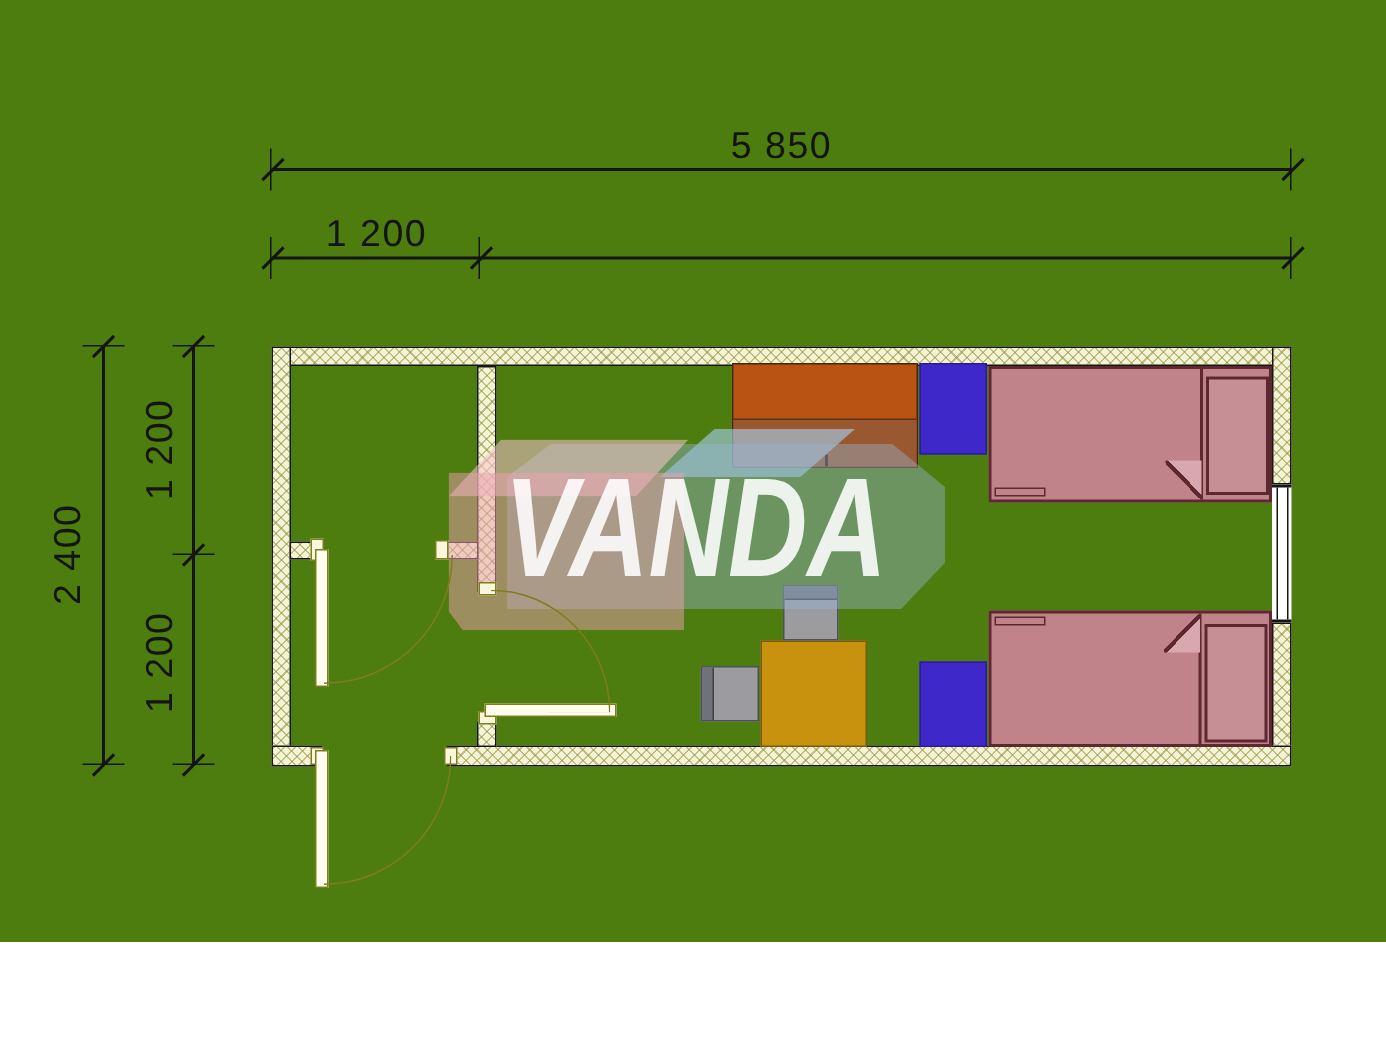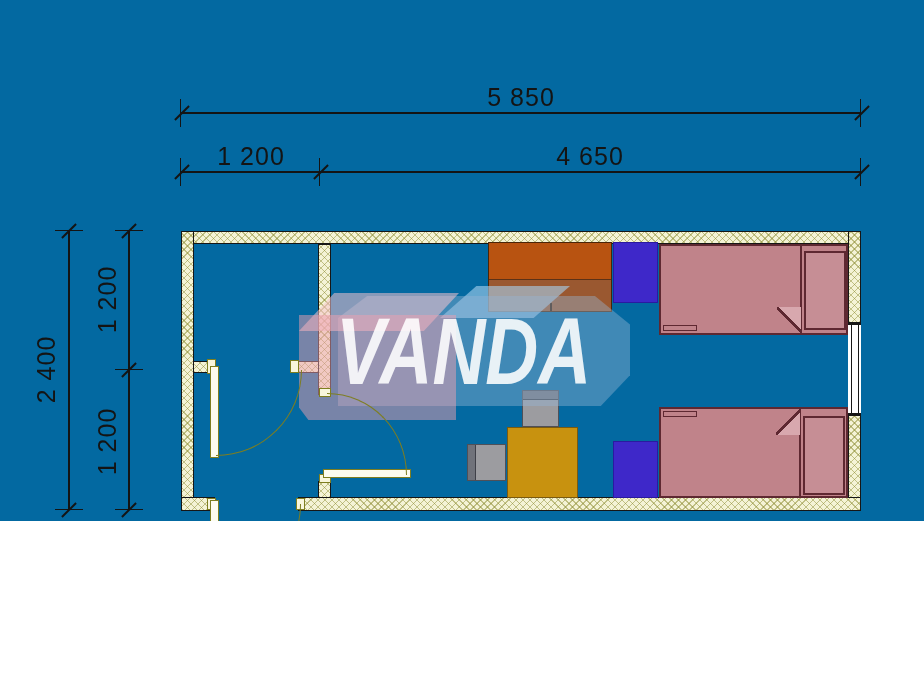--- a/index.html
+++ b/index.html
@@ -1,16 +1,16 @@
 <!DOCTYPE html>
 <html style="--dim: #141414; --outline: #161616; --wall_fill: #F4F3D6; --wall_hatch: rgba(140,140,50,0.5); --door: #7E7E20; --wardrobe_top: #B85311; --wardrobe_bottom: #9A5830; --nightstand: #3E28C9; --bed_fill: #C0838A; --bed_outline: #5E2831; --desk: #C8920F; --chair: #9C9CA0; --chair_dark: #70727A; --wm_pink: rgba(238,160,175,0.50); --wm_pink_top: rgba(246,195,205,0.55); --wm_blue: rgba(150,180,212,0.42); --wm_blue_top: rgba(168,210,240,0.60); --wm_text: rgba(255,255,255,0.88);"><head>
 <meta charset="utf-8">
 <style>
   html,body{margin:0;padding:0;background:#fff;}
-  .stage{position:relative;width:924px;height:521px;background:#0369a1;overflow:hidden;
+  .stage{position:relative;width:924px;height:628px;background:#4d7c0f;overflow:hidden;
          font-family:"Liberation Sans",sans-serif;}
   .abs{position:absolute;box-sizing:border-box;}
 
   
   .dimline-h{height:0;border-top:2px solid var(--dim,#141414);}
   .dimline-v{width:0;border-left:2px solid var(--dim,#141414);}
   .tick{width:20px;height:0;border-top:2.4px solid var(--dim,#141414);transform:rotate(-45deg);}
   .ext-v{width:0;height:28px;border-left:1.6px solid var(--dim,#141414);}
   .ext-h{height:0;width:28px;border-top:1.6px solid var(--dim,#141414);}
   .dimtext{color:var(--dim,#141414);font-size:25px;letter-spacing:1px;text-align:center;line-height:1;}
@@ -73,21 +73,20 @@
   <div class="abs layer5 dimtext" style="left:441px;top:85px;width:160px;">5 850</div>
 
   <div class="abs layer5 dimline-h" style="left:181px;top:171px;width:680px;"></div>
   <div class="abs layer5 ext-v" style="left:180px;top:158px;"></div>
   <div class="abs layer5 ext-v" style="left:319px;top:158px;"></div>
   <div class="abs layer5 ext-v" style="left:860px;top:158px;"></div>
   <div class="abs layer5 tick" style="left:172px;top:171px;"></div>
   <div class="abs layer5 tick" style="left:311px;top:171px;"></div>
   <div class="abs layer5 tick" style="left:852px;top:171px;"></div>
   <div class="abs layer5 dimtext" style="left:181px;top:144px;width:140px;">1 200</div>
-  <div class="abs layer5 dimtext" style="left:480px;top:144px;width:220px;">4 650</div>
 
   <div class="abs layer5 dimline-v" style="left:68px;top:231px;height:279px;"></div>
   <div class="abs layer5 ext-h" style="left:55px;top:230px;"></div>
   <div class="abs layer5 ext-h" style="left:55px;top:509px;"></div>
   <div class="abs layer5 tick" style="left:59px;top:230px;"></div>
   <div class="abs layer5 tick" style="left:59px;top:509px;"></div>
   <div class="abs layer5 dimtext rot" style="left:-24px;top:357px;width:140px;">2 400</div>
 
   <div class="abs layer5 dimline-v" style="left:128px;top:231px;height:279px;"></div>
   <div class="abs layer5 ext-h" style="left:115px;top:230px;"></div>

